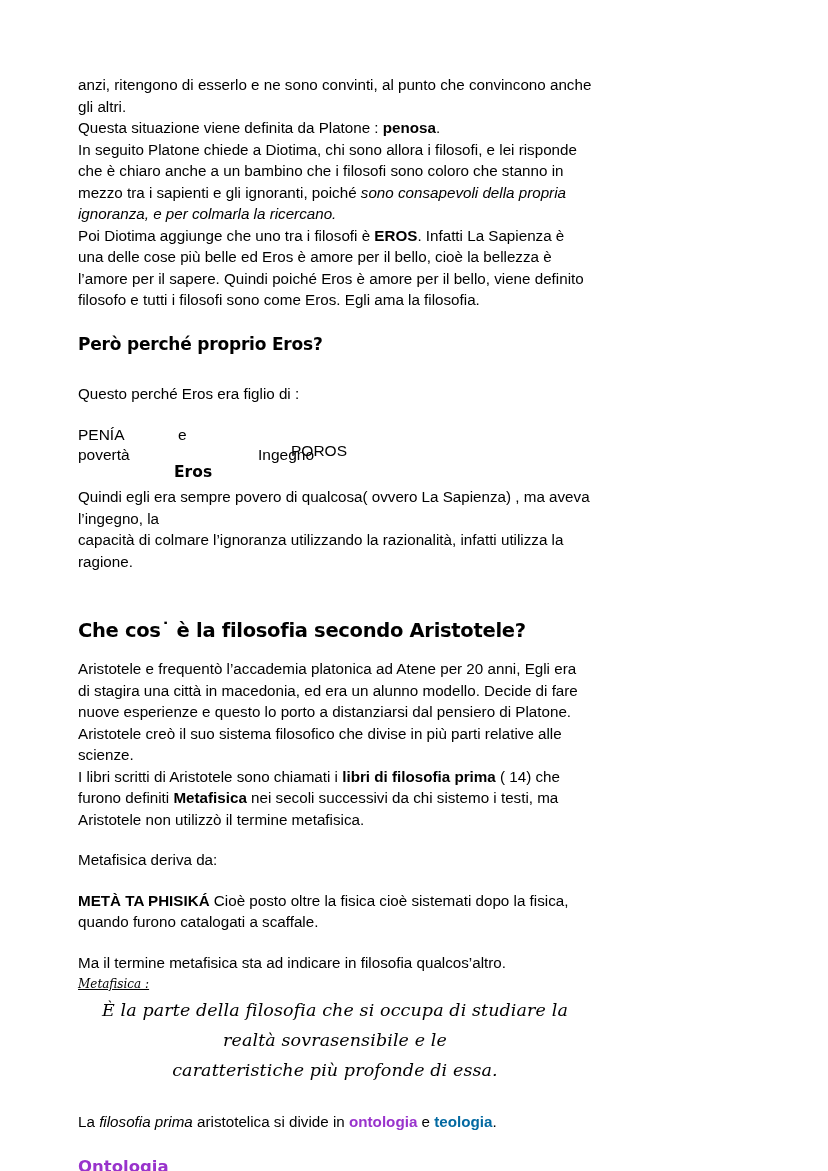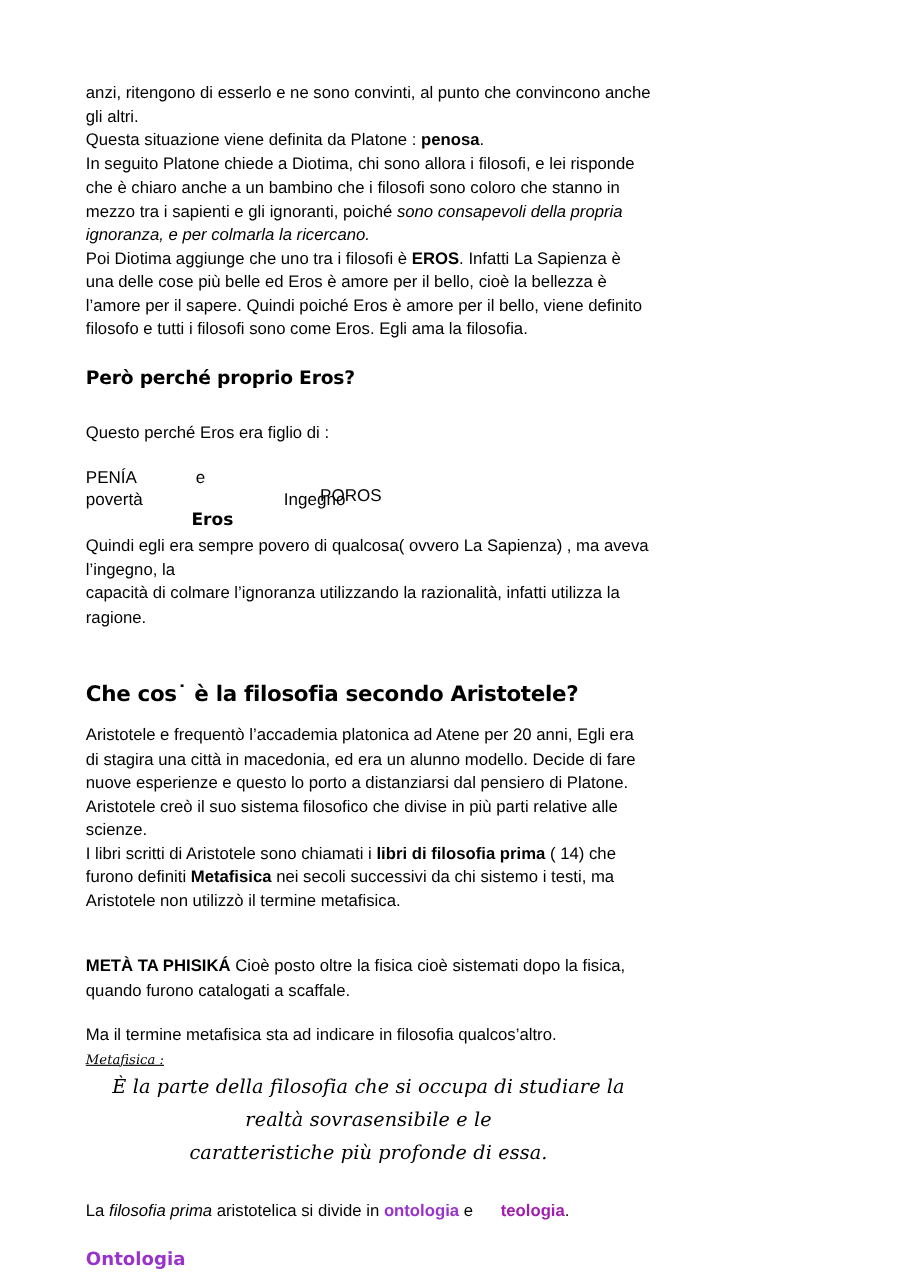--- a/index.html
+++ b/index.html
@@ -94,21 +94,21 @@
   }
   .script {
     font-family: "DejaVu Serif", serif;
     font-style: italic;
     font-size: 17.5px;
     line-height: 30px;
     letter-spacing: 0.1px;
     text-align: center;
   }
   .purple { color: #9933cc; }
-  .blue { color: #a21caf; margin-left: 21px; }
+  .blue { color: #0369a1; }
   .heading-ontologia {
     font-family: "DejaVu Sans", sans-serif;
     font-weight: bold;
     font-size: 16.5px;
     color: #9933cc;
     margin-top: 24px;
     margin-bottom: 20px;
   }
   .onto-block {
     font-size: 10px;
@@ -158,20 +158,21 @@
   <h2 class="heading-aristotele">Che cos˙ è la filosofia secondo Aristotele?</h2>
 
   <div class="para">Aristotele e frequentò l’accademia platonica ad Atene per 20 anni,  Egli era di stagira una città in macedonia, ed era un alunno modello. Decide di fare nuove esperienze e questo lo porto a distanziarsi dal pensiero di Platone.</div>
   <div class="para">Aristotele creò il suo  sistema filosofico che divise in più parti relative alle scienze.</div>
   <div class="para">
     <span>I libri scritti di Aristotele sono chiamati i </span><span class="b">libri di filosofia prima</span><span> ( 14) che  furono definiti </span><span class="b">Metafisica</span><span> nei secoli successivi da chi sistemo i testi, ma Aristotele non utilizzò il termine metafisica.</span>
   </div>
 
   <div class="gap-md"></div>
 
+  <div class="para">Metafisica deriva da:</div>
 
   <div class="gap-md"></div>
 
   <div class="para">
     <span class="b">METÀ TA PHISIKÁ</span><span> Cioè posto oltre la fisica cioè sistemati dopo la fisica, quando furono catalogati a scaffale.</span>
   </div>
 
   <div class="gap-md"></div>
 
   <div class="para">Ma il termine metafisica sta ad indicare in filosofia qualcos’altro.</div>

